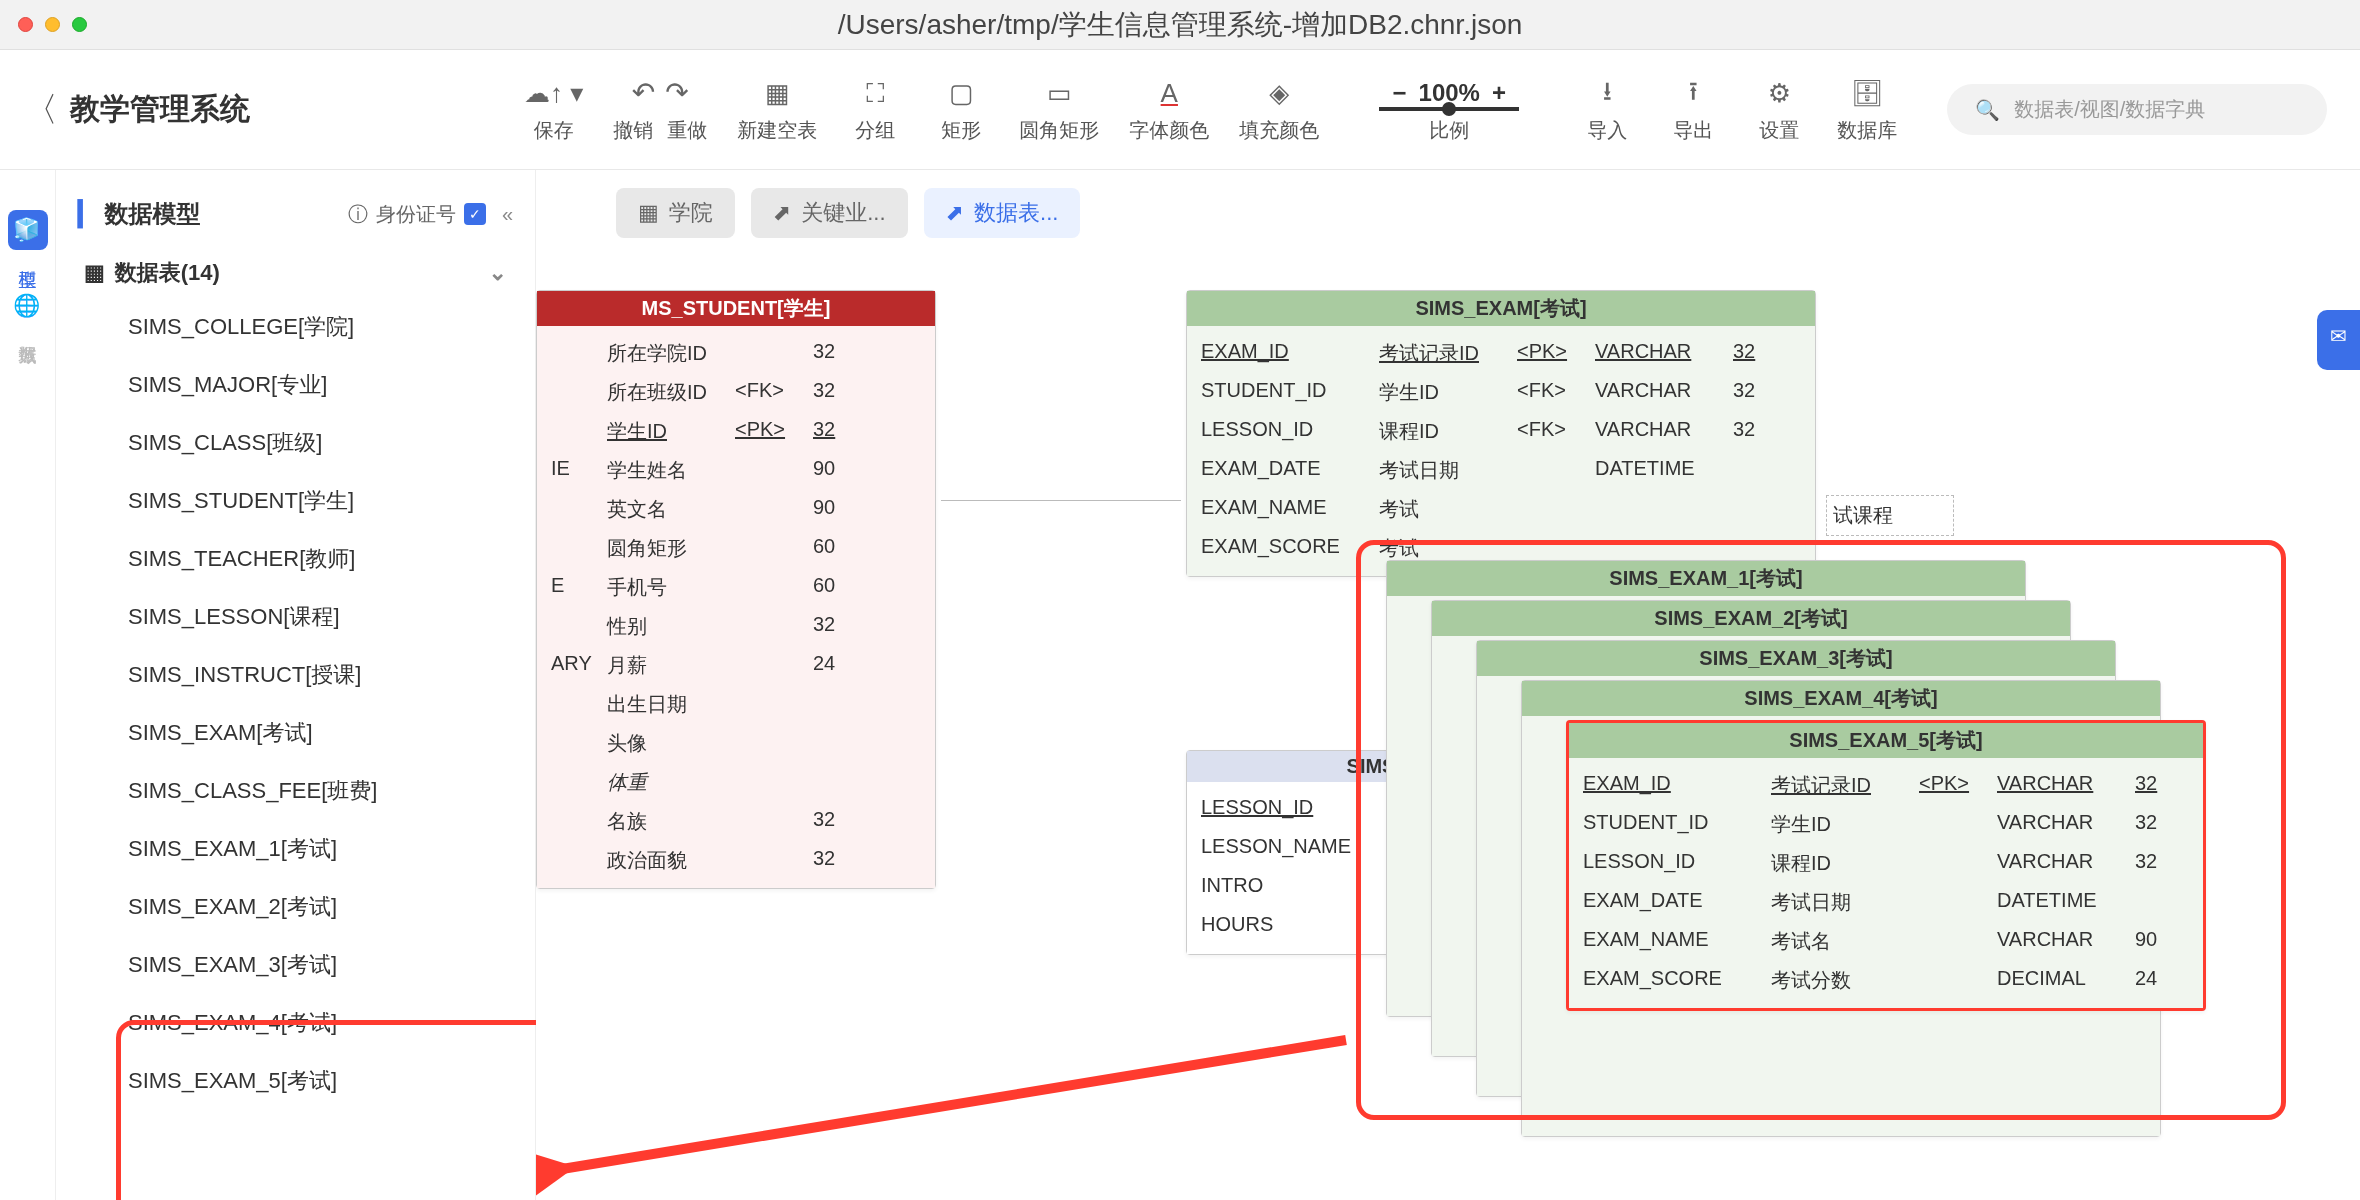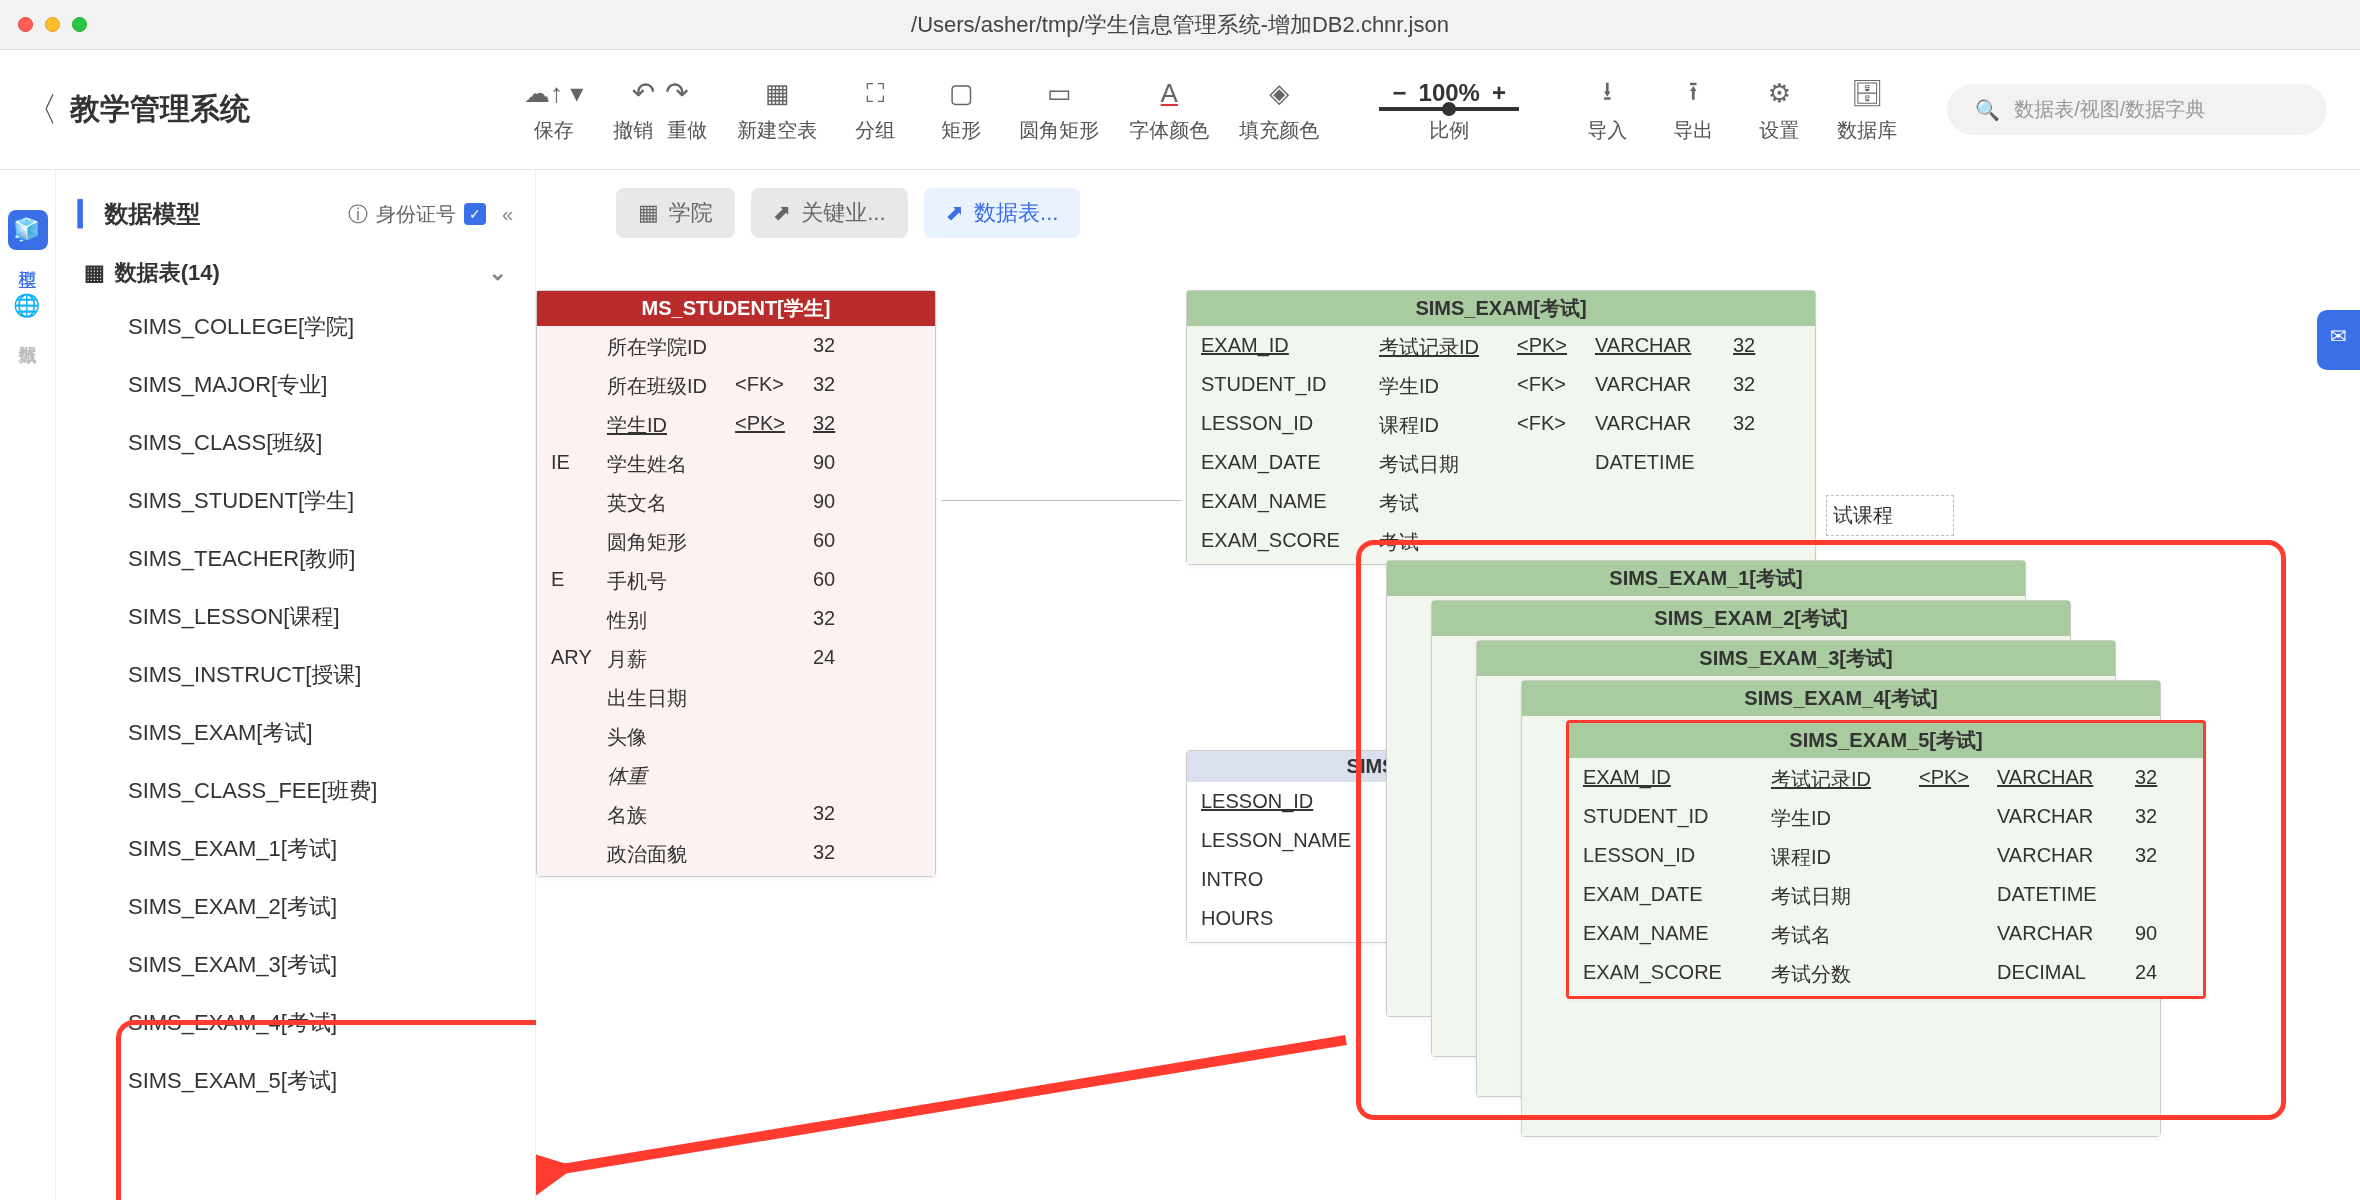--- a/index.html
+++ b/index.html
@@ -6,21 +6,21 @@
 body { font-family: -apple-system, "PingFang SC", "Microsoft YaHei", sans-serif; font-size: 14px; color: #333; background: #fff; overflow: hidden; }
 .root { width: 2360px; height: 1200px; transform-origin: 0 0; position: relative; background: #f5f5f5; }
 
 
 .titlebar { height: 50px; background: #f2f2f2; display: flex; align-items: center; position: relative; border-bottom: 1px solid #e0e0e0; }
 .traffic { display: flex; gap: 12px; padding-left: 18px; }
 .dot { width: 15px; height: 15px; border-radius: 50%; }
 .dot.red { background: #ff5f57; border: 1px solid #e0443e; }
 .dot.yellow { background: #ffbd2e; border: 1px solid #dea123; }
 .dot.green { background: #28c940; border: 1px solid #1aab29; }
-.titlepath { position: absolute; left: 50%; transform: translateX(-50%); color: #444; font-size: 22px; }
+.titlepath { position: absolute; left: 50%; transform: translateX(-50%); color: #444; font-size: 28px; }
 
 
 .topbar { height: 120px; background: #fff; display: flex; align-items: center; padding: 0 24px; gap: 10px; border-bottom: 1px solid #e8e8e8; }
 .backtitle { display: flex; align-items: center; gap: 12px; font-size: 30px; font-weight: 700; min-width: 310px; }
 .chev-left { font-size: 34px; color: #555; font-weight: 300; }
 .tool-group { display: flex; align-items: flex-end; gap: 30px; margin-left: 180px; }
 .tool { display: flex; flex-direction: column; align-items: center; gap: 8px; color: #555; font-size: 20px; min-width: 56px; cursor: pointer; }
 .tool .icon { height: 30px; display: flex; align-items: center; justify-content: center; font-size: 26px; color: #666; }
 .tool-pair { display: flex; gap: 10px; }
 .zoom { display: flex; flex-direction: column; align-items: center; margin: 0 30px; }
@@ -49,21 +49,21 @@
 .canvas-tabs { position: absolute; top: 18px; left: 80px; display: flex; gap: 16px; }
 .ctab { padding: 10px 22px; border-radius: 8px; display: flex; align-items: center; gap: 10px; font-size: 22px; color: #666; background: #e8e8e8; cursor: pointer; }
 .ctab.active { background: #eaf1ff; color: #3b6fe8; }
 
 
 .entity { position: absolute; background: #fff; border: 1px solid #ccc; border-radius: 4px; font-size: 20px; box-shadow: 0 2px 4px rgba(0,0,0,.05); }
 .entity .ehead { padding: 4px 14px; font-weight: 700; text-align: center; }
 .entity.red .ehead { background: #ba2b2b; color: #fff; }
 .entity.green .ehead { background: #a9cba0; color: #333; }
 .entity.gray .ehead { background: #dbe0ef; color: #333; }
-.ebody { padding: 2px 14px; background: #fff; }
+.ebody { padding: 8px 14px; background: #fff; }
 .entity.red .ebody { background: #fdf2f2; }
 .entity.green .ebody { background: #f1f6ef; }
 .erow { display: flex; gap: 18px; padding: 6px 0; white-space: nowrap; }
 .erow span { display: inline-block; }
 .pk { text-decoration: underline; }
 
 .highlight-box { position: absolute; border: 5px solid #ff3b2f; border-radius: 18px; pointer-events: none; }
 
 .right-tab { position: absolute; right: 0; top: 310px; background: #3b6fe8; color: #fff; padding: 14px 8px; border-radius: 10px 0 0 10px; writing-mode: vertical-rl; font-size: 20px; display: flex; align-items: center; gap: 8px; }
 

